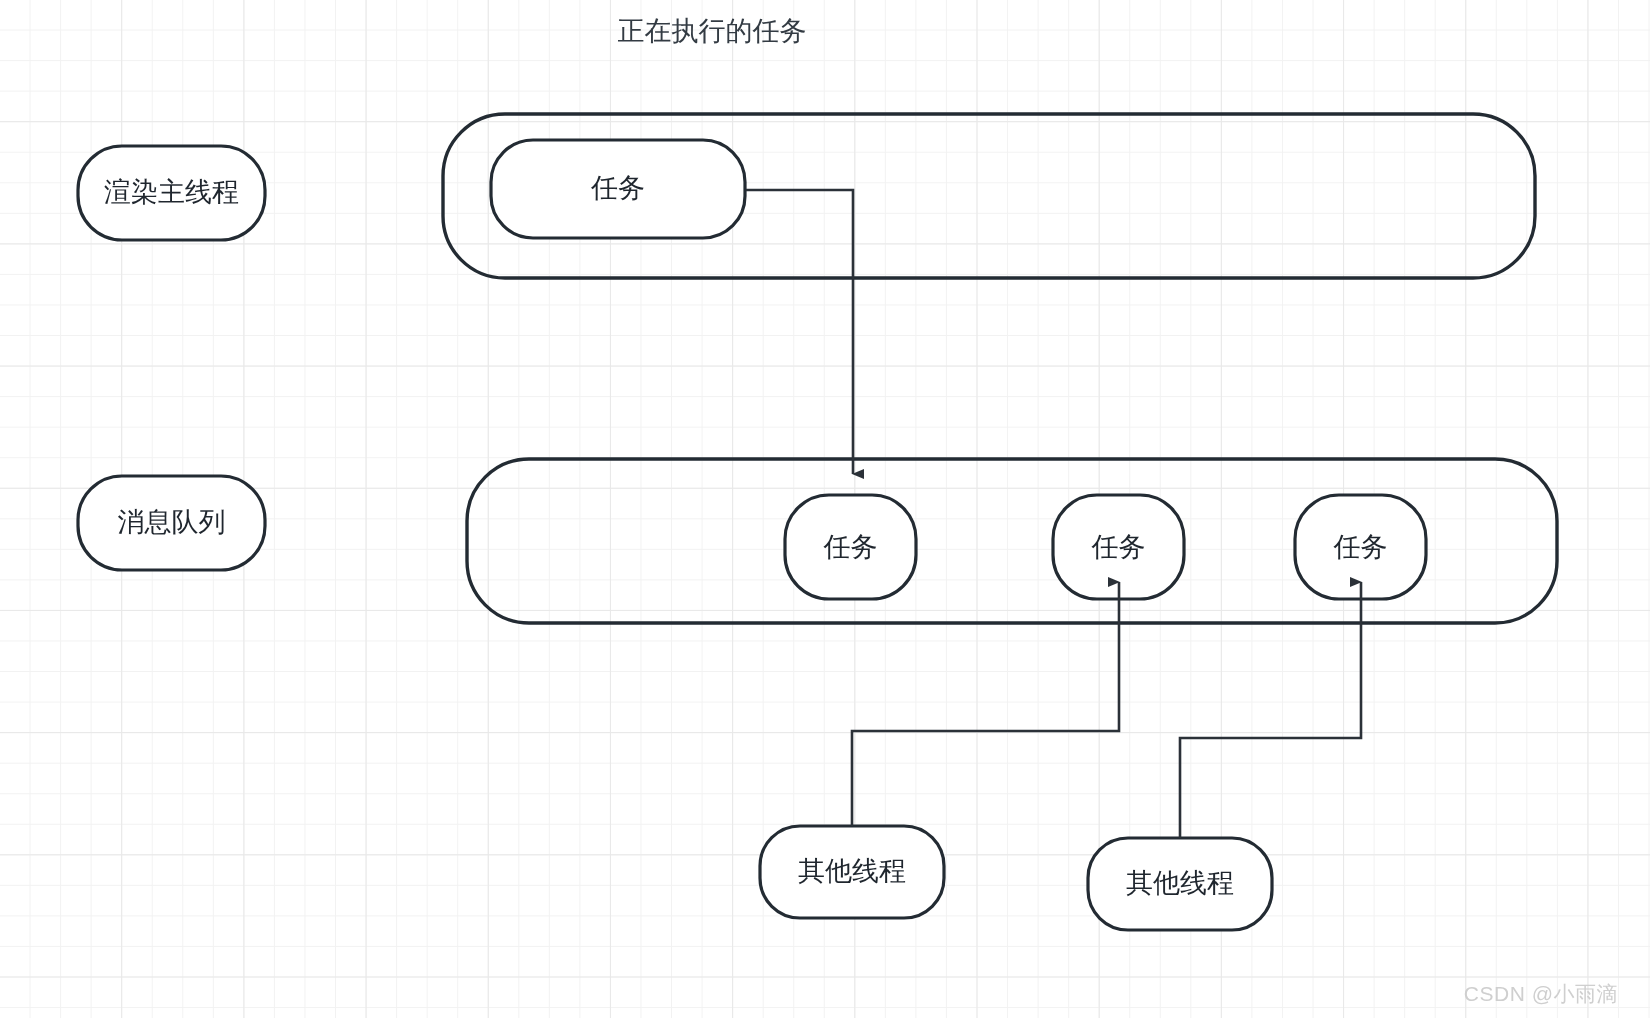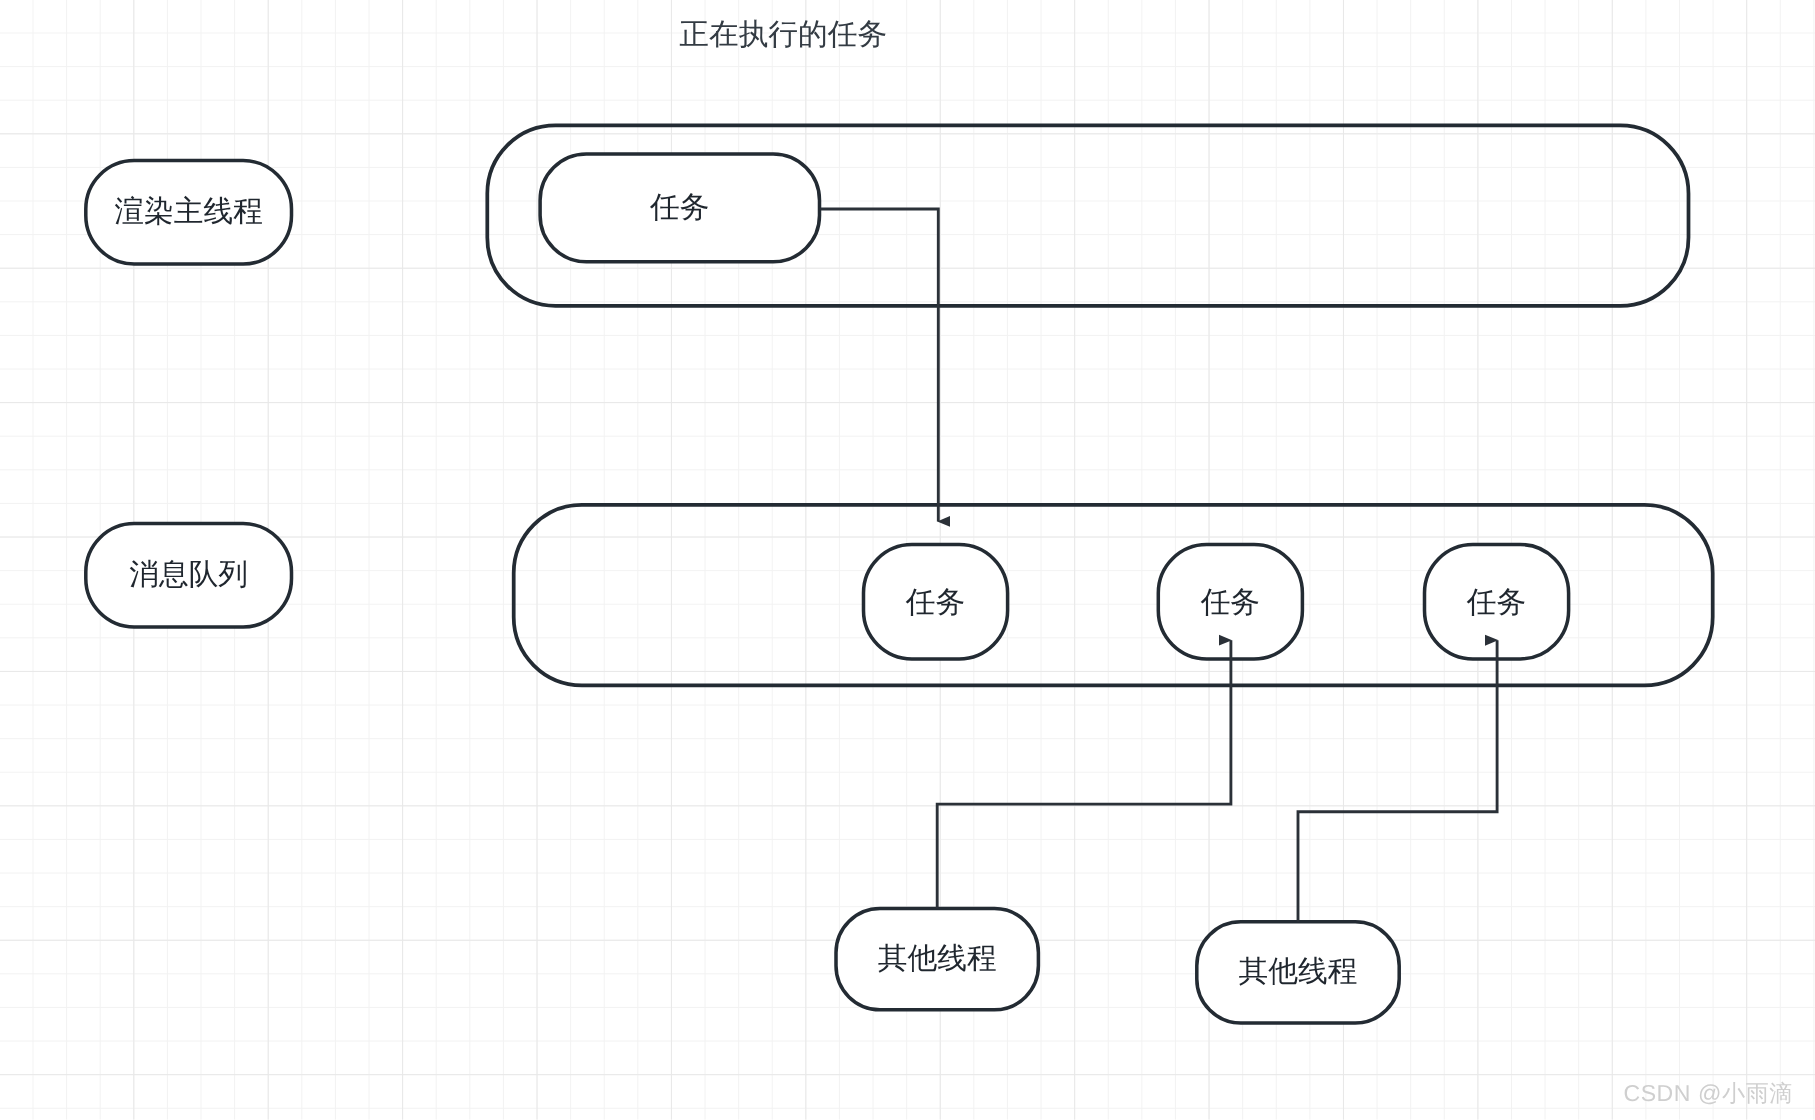--- a/index.html
+++ b/index.html
@@ -61,21 +61,21 @@
   }
   .diagram-title {
     font-family: "Liberation Sans", "DejaVu Sans", sans-serif;
     font-size: 27px;
     fill: #333b43;
     text-anchor: middle;
     dominant-baseline: middle;
   }
   .watermark-text {
     position: absolute;
-    right: 20px;
+    right: 32px;
     bottom: 10px;
     font-family: "Liberation Sans", "DejaVu Sans", sans-serif;
     font-size: 21px;
     color: #cfcfcf;
     letter-spacing: 0.5px;
     white-space: nowrap;
   }
 </style>
 </head>
 <body>

